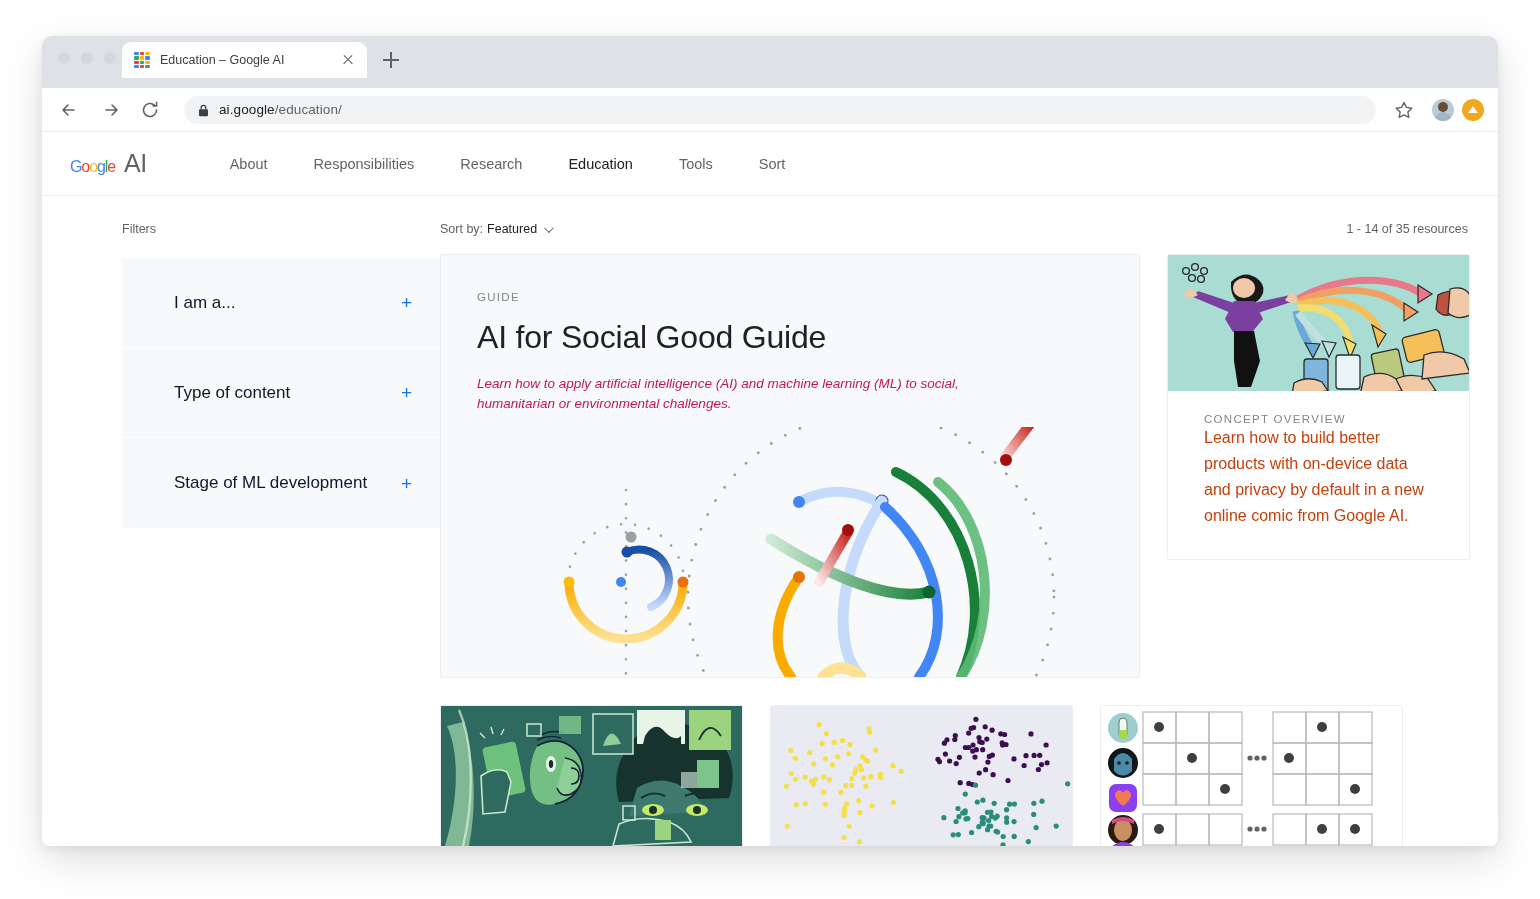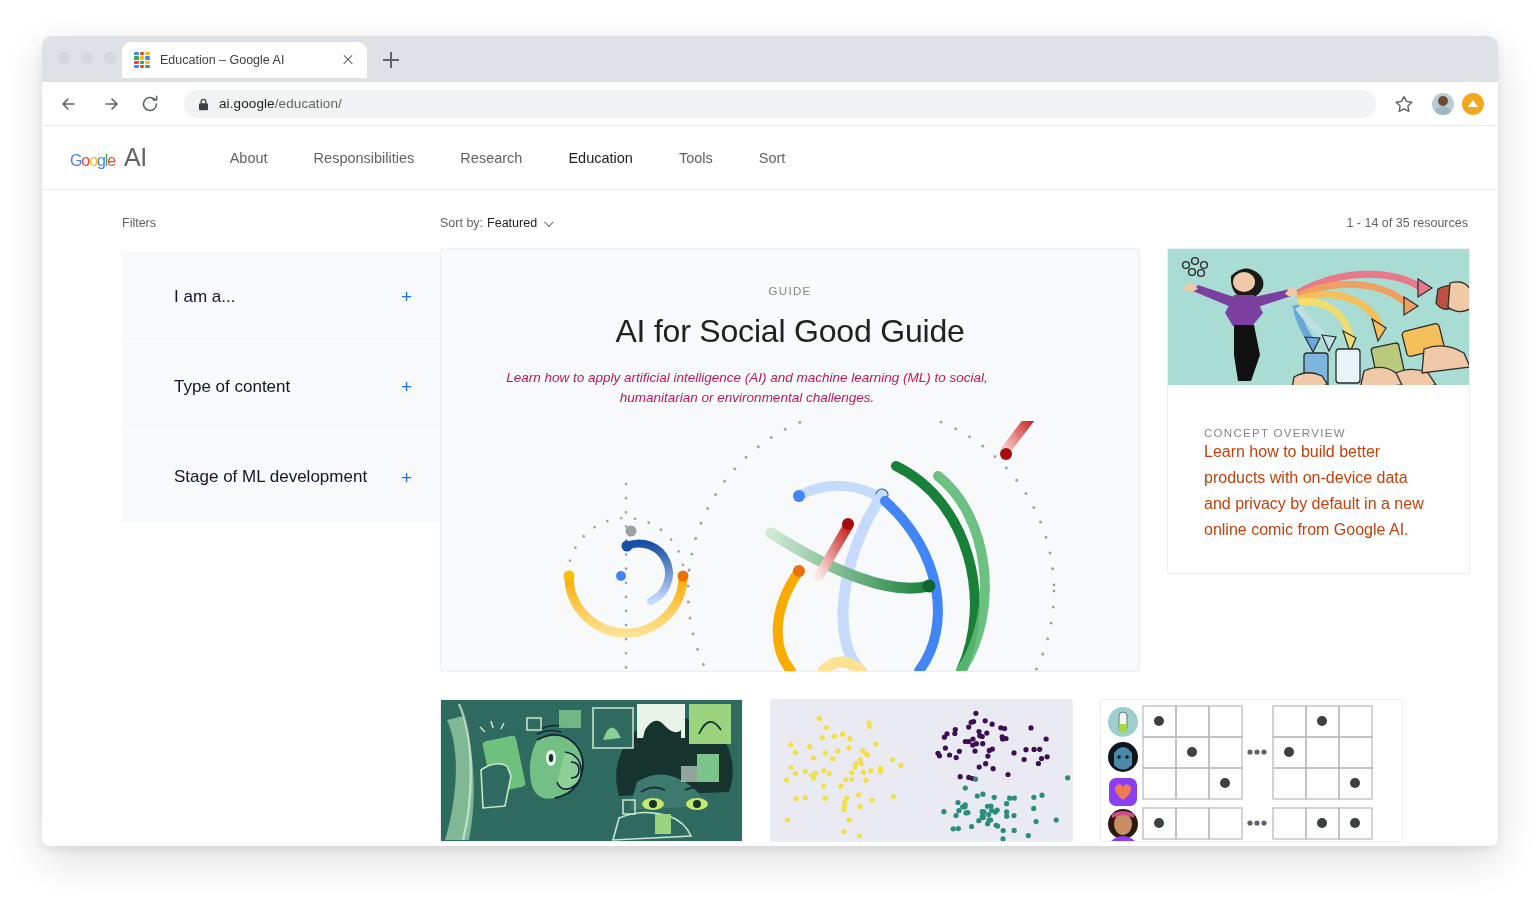--- a/index.html
+++ b/index.html
@@ -17,21 +17,21 @@
     width: 1456px; height: 810px;
     background: #ffffff;
     border-radius: 10px 10px 8px 8px;
     box-shadow: 0 14px 40px rgba(0,0,0,0.13), 0 3px 10px rgba(0,0,0,0.07);
     overflow: hidden;
   }
 
   
   .tabstrip {
     position: relative;
-    height: 46px;
+    height: 52px;
     background: #dee1e6;
     padding-left: 14px;
   }
   .traffic-lights {
     position: absolute; left: 16px; top: 16px;
     display: flex; gap: 11px;
   }
   .light { width: 12px; height: 12px; border-radius: 50%; background: #d4d7dc; }
 
   .tab {
@@ -173,32 +173,32 @@
 
   
   .cards { display: flex; gap: 27px; align-items: flex-start; }
   .card {
     background: #f8f9fa; border: 1px solid #eceff1; border-radius: 2px;
     overflow: hidden; cursor: pointer;
   }
   .card-featured { flex: 1 1 auto; width: 635px; height: 424px; position: relative; }
   .card-side { width: 303px; flex: 0 0 303px; background:#fff; }
 
-  .fc-body { padding: 36px 36px 0 36px; text-align: center; }
+  .fc-body { padding: 36px 36px 0 36px; }
   .eyebrow {
     font-size: 11.5px; letter-spacing: 1.3px; color: #80868b; text-transform: uppercase;
   }
   .fc-title { font-size: 32px; font-weight: 400; color: #202124; margin: 16px 0 18px; letter-spacing: -.2px;}
   .fc-desc { font-size: 13.5px; line-height: 1.5; color: #be185d; max-width: 540px; font-style: italic; }
   .fc-art { position: absolute; left: 0; right: 0; bottom: 0; height: 250px; overflow: hidden; }
   .fc-art svg { display: block; }
 
   
   .sc-art { height: 136px; background: #a8dcd2; overflow: hidden; position: relative; }
-  .sc-body { padding: 22px 36px 30px 36px; margin-top: 20px; }
+  .sc-body { padding: 22px 36px 30px 36px; }
   .sc-title { font-size: 19px; font-weight: 400; color: #202124; line-height: 1.45; margin: 14px 0 16px; }
   .sc-desc { font-size: 16px; line-height: 1.62; color: #c2410c; }
 
   
   .cards-row2 { display: flex; gap: 27px; margin-top: 27px; align-items: flex-start; }
   .card-r2 { width: 303px; flex: 0 0 303px; background:#fff; border:1px solid #eceff1; border-radius:2px; overflow:hidden; cursor:pointer;}
   .r2-art { height: 141px; overflow: hidden; position: relative; }
 
   
   .art-green  { background: #2f6a5f; }

